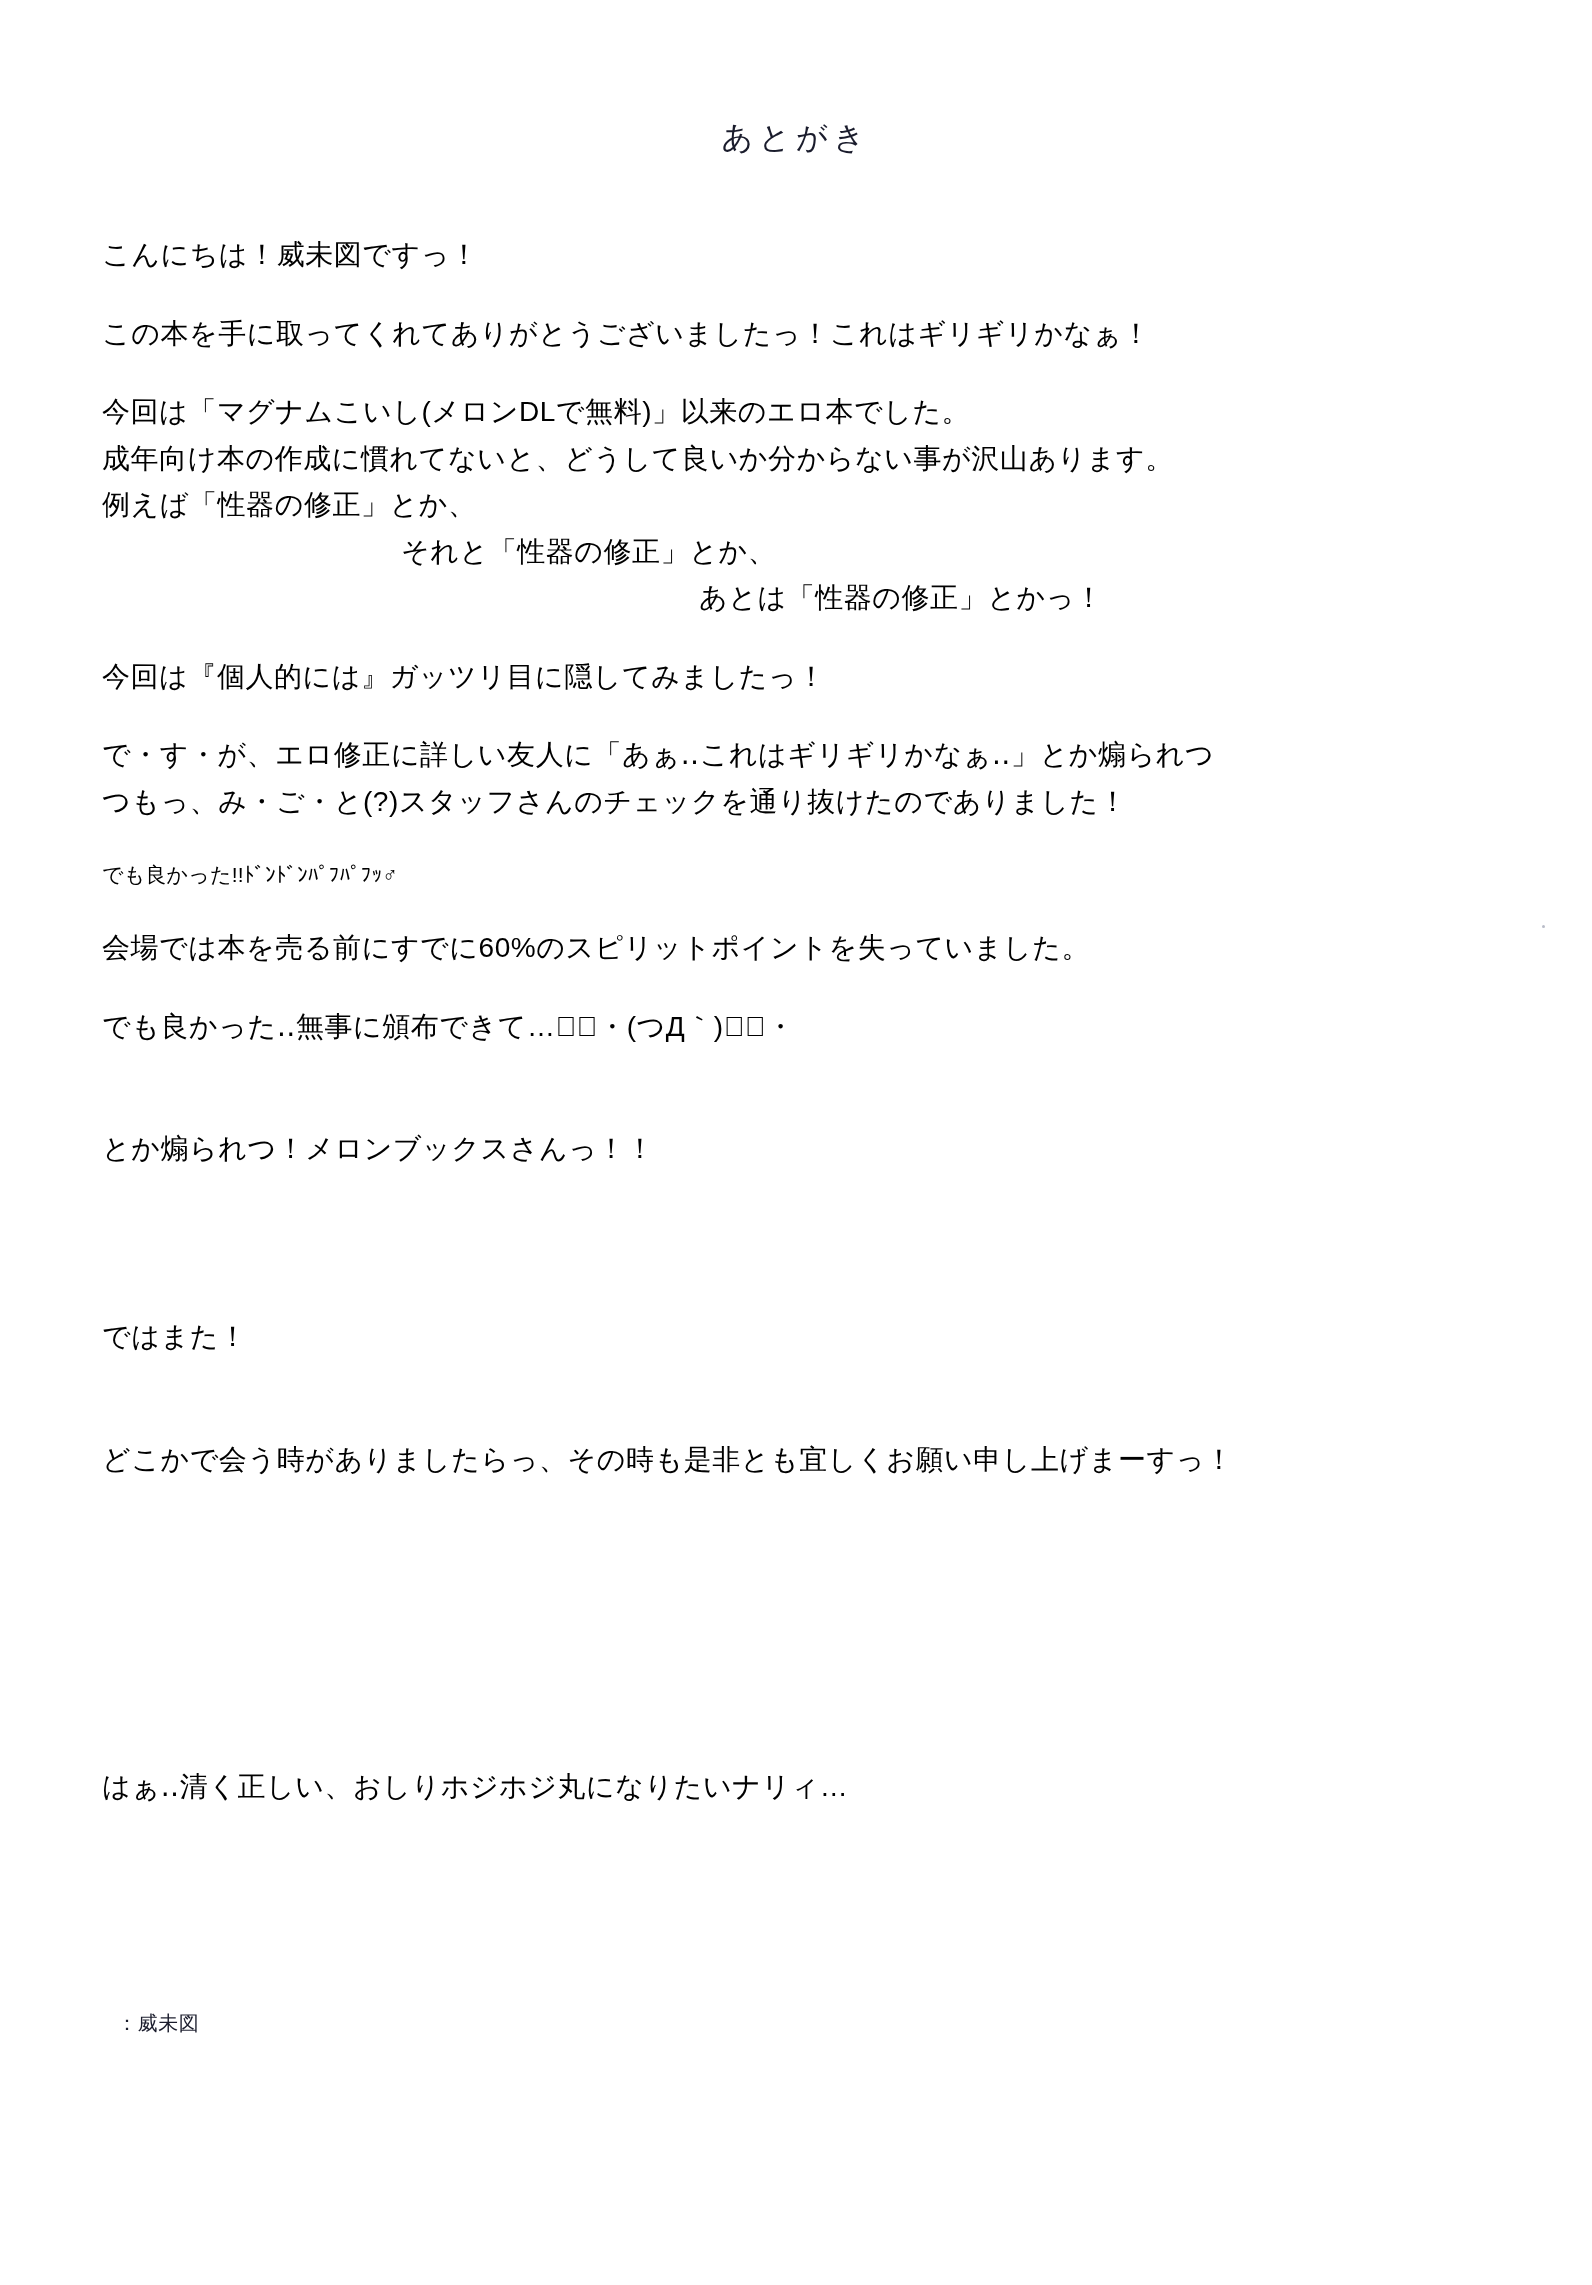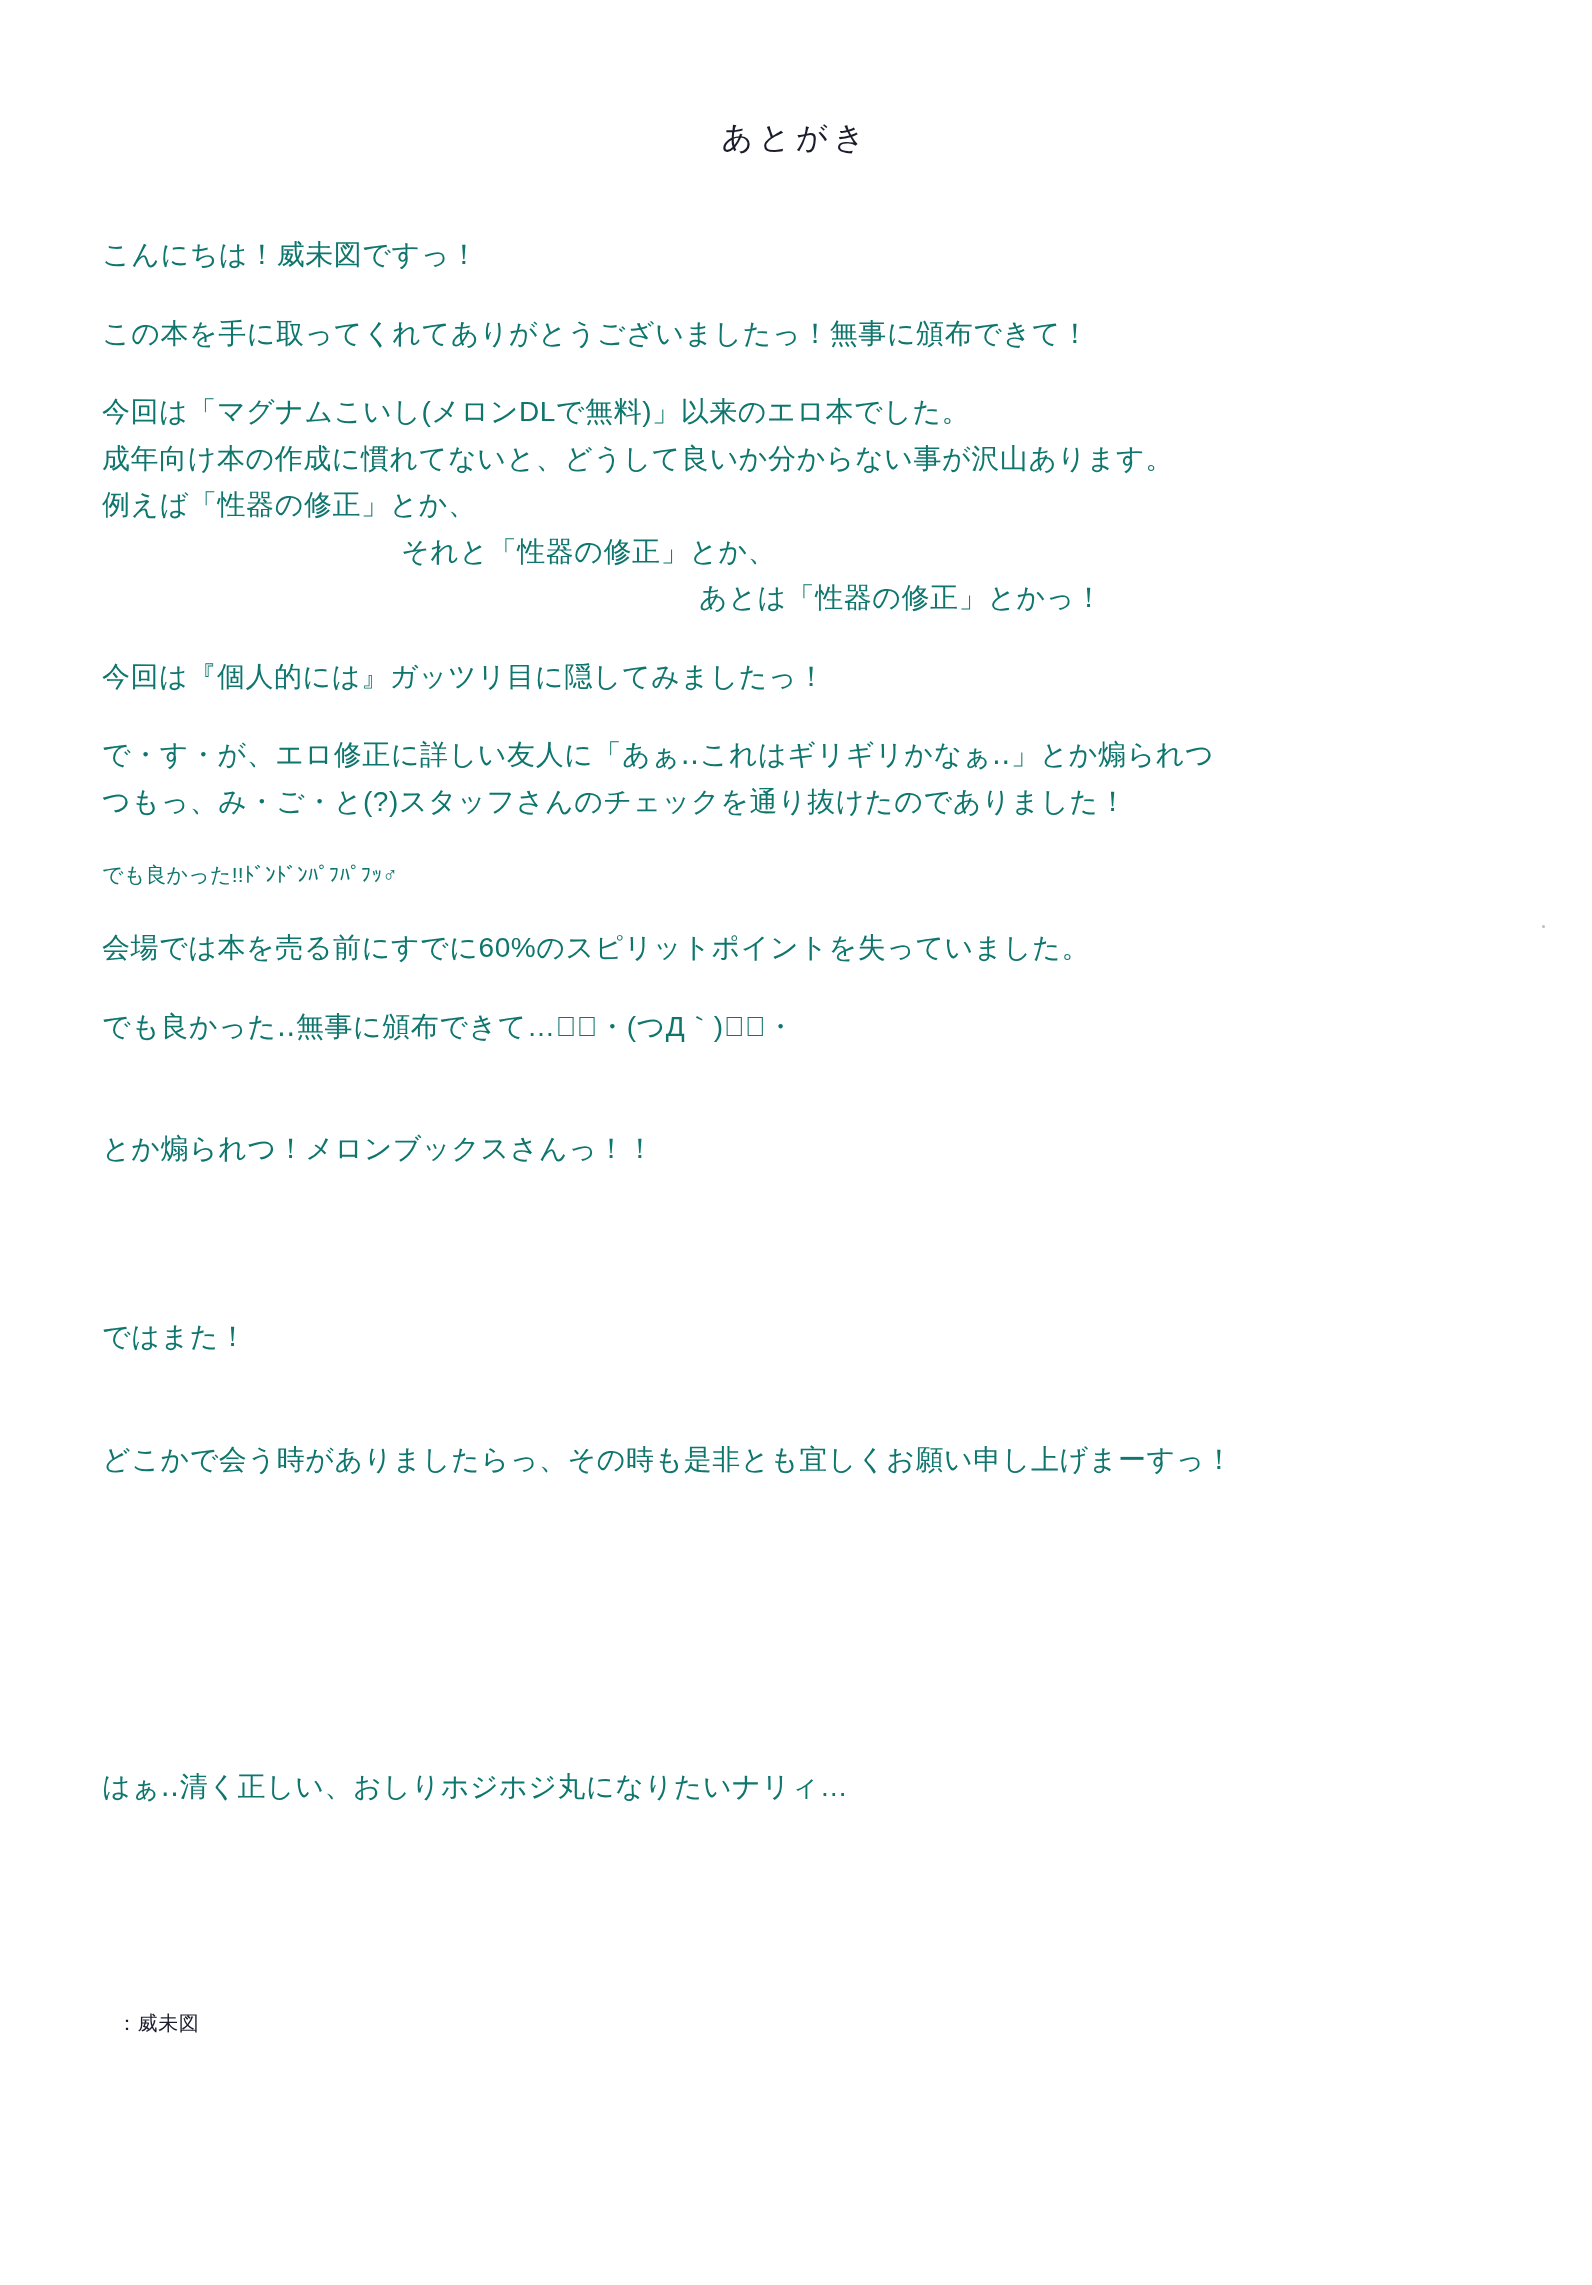--- a/index.html
+++ b/index.html
@@ -34,21 +34,21 @@
   }
   .body-block {
     position: absolute;
     left: 102px;
     top: 234px;
     width: 1413px;
   }
   .para {
     font-size: 28px;
     line-height: 1.52;
-    color: #0f766e;
+    color: #000000;
     letter-spacing: 0.02em;
     margin: 0 0 36px 0;
     white-space: pre-wrap;
   }
   .para.tight {
     margin-bottom: 4px;
   }
   .para.indent1 {
     padding-left: 299px;
   }
@@ -82,21 +82,21 @@
 <body>
 
 <div class="page">
 
   <div class="title">あとがき</div>
 
   <div class="body-block">
 
     <p class="para">こんにちは！威未図ですっ！</p>
 
-    <p class="para">この本を手に取ってくれてありがとうございましたっ！無事に頒布できて！</p>
+    <p class="para">この本を手に取ってくれてありがとうございましたっ！これはギリギリかなぁ！</p>
 
     <p class="para tight">今回は「マグナムこいし(メロンDLで無料)」以来のエロ本でした。</p>
     <p class="para tight">成年向け本の作成に慣れてないと、どうして良いか分からない事が沢山あります。</p>
     <p class="para tight">例えば「性器の修正」とか、</p>
     <p class="para tight indent1">それと「性器の修正」とか、</p>
     <p class="para indent2">あとは「性器の修正」とかっ！</p>
 
     <p class="para">今回は『個人的には』ガッツリ目に隠してみましたっ！</p>
 
     <p class="para tight">で・す・が、エロ修正に詳しい友人に「あぁ‥これはギリギリかなぁ‥」とか煽られつ</p>

